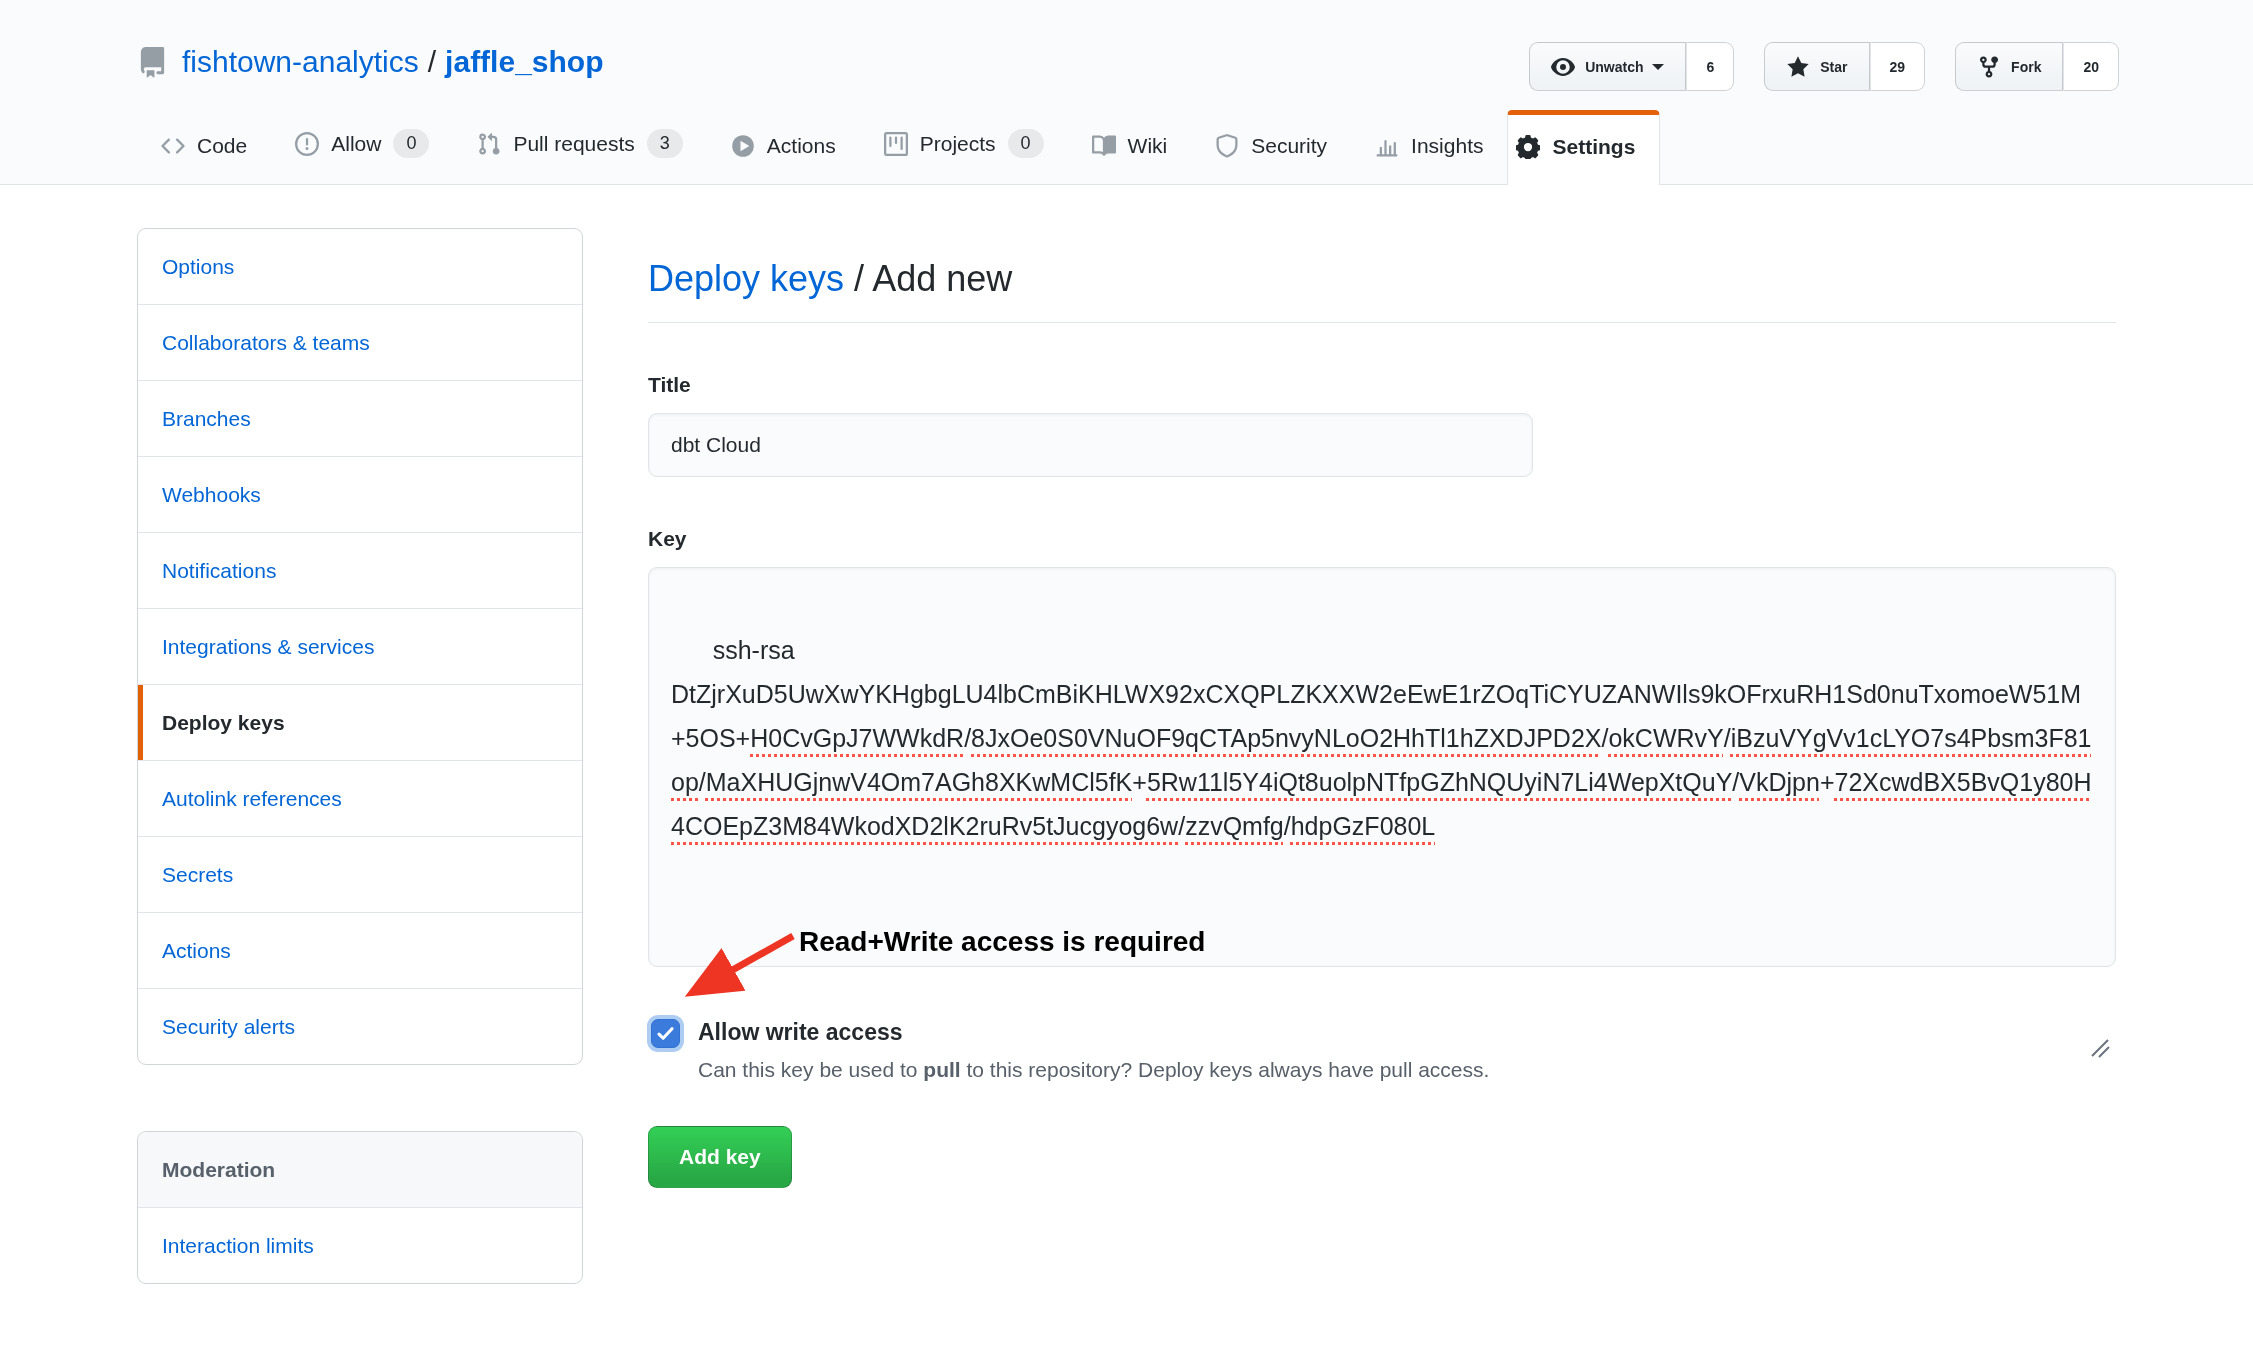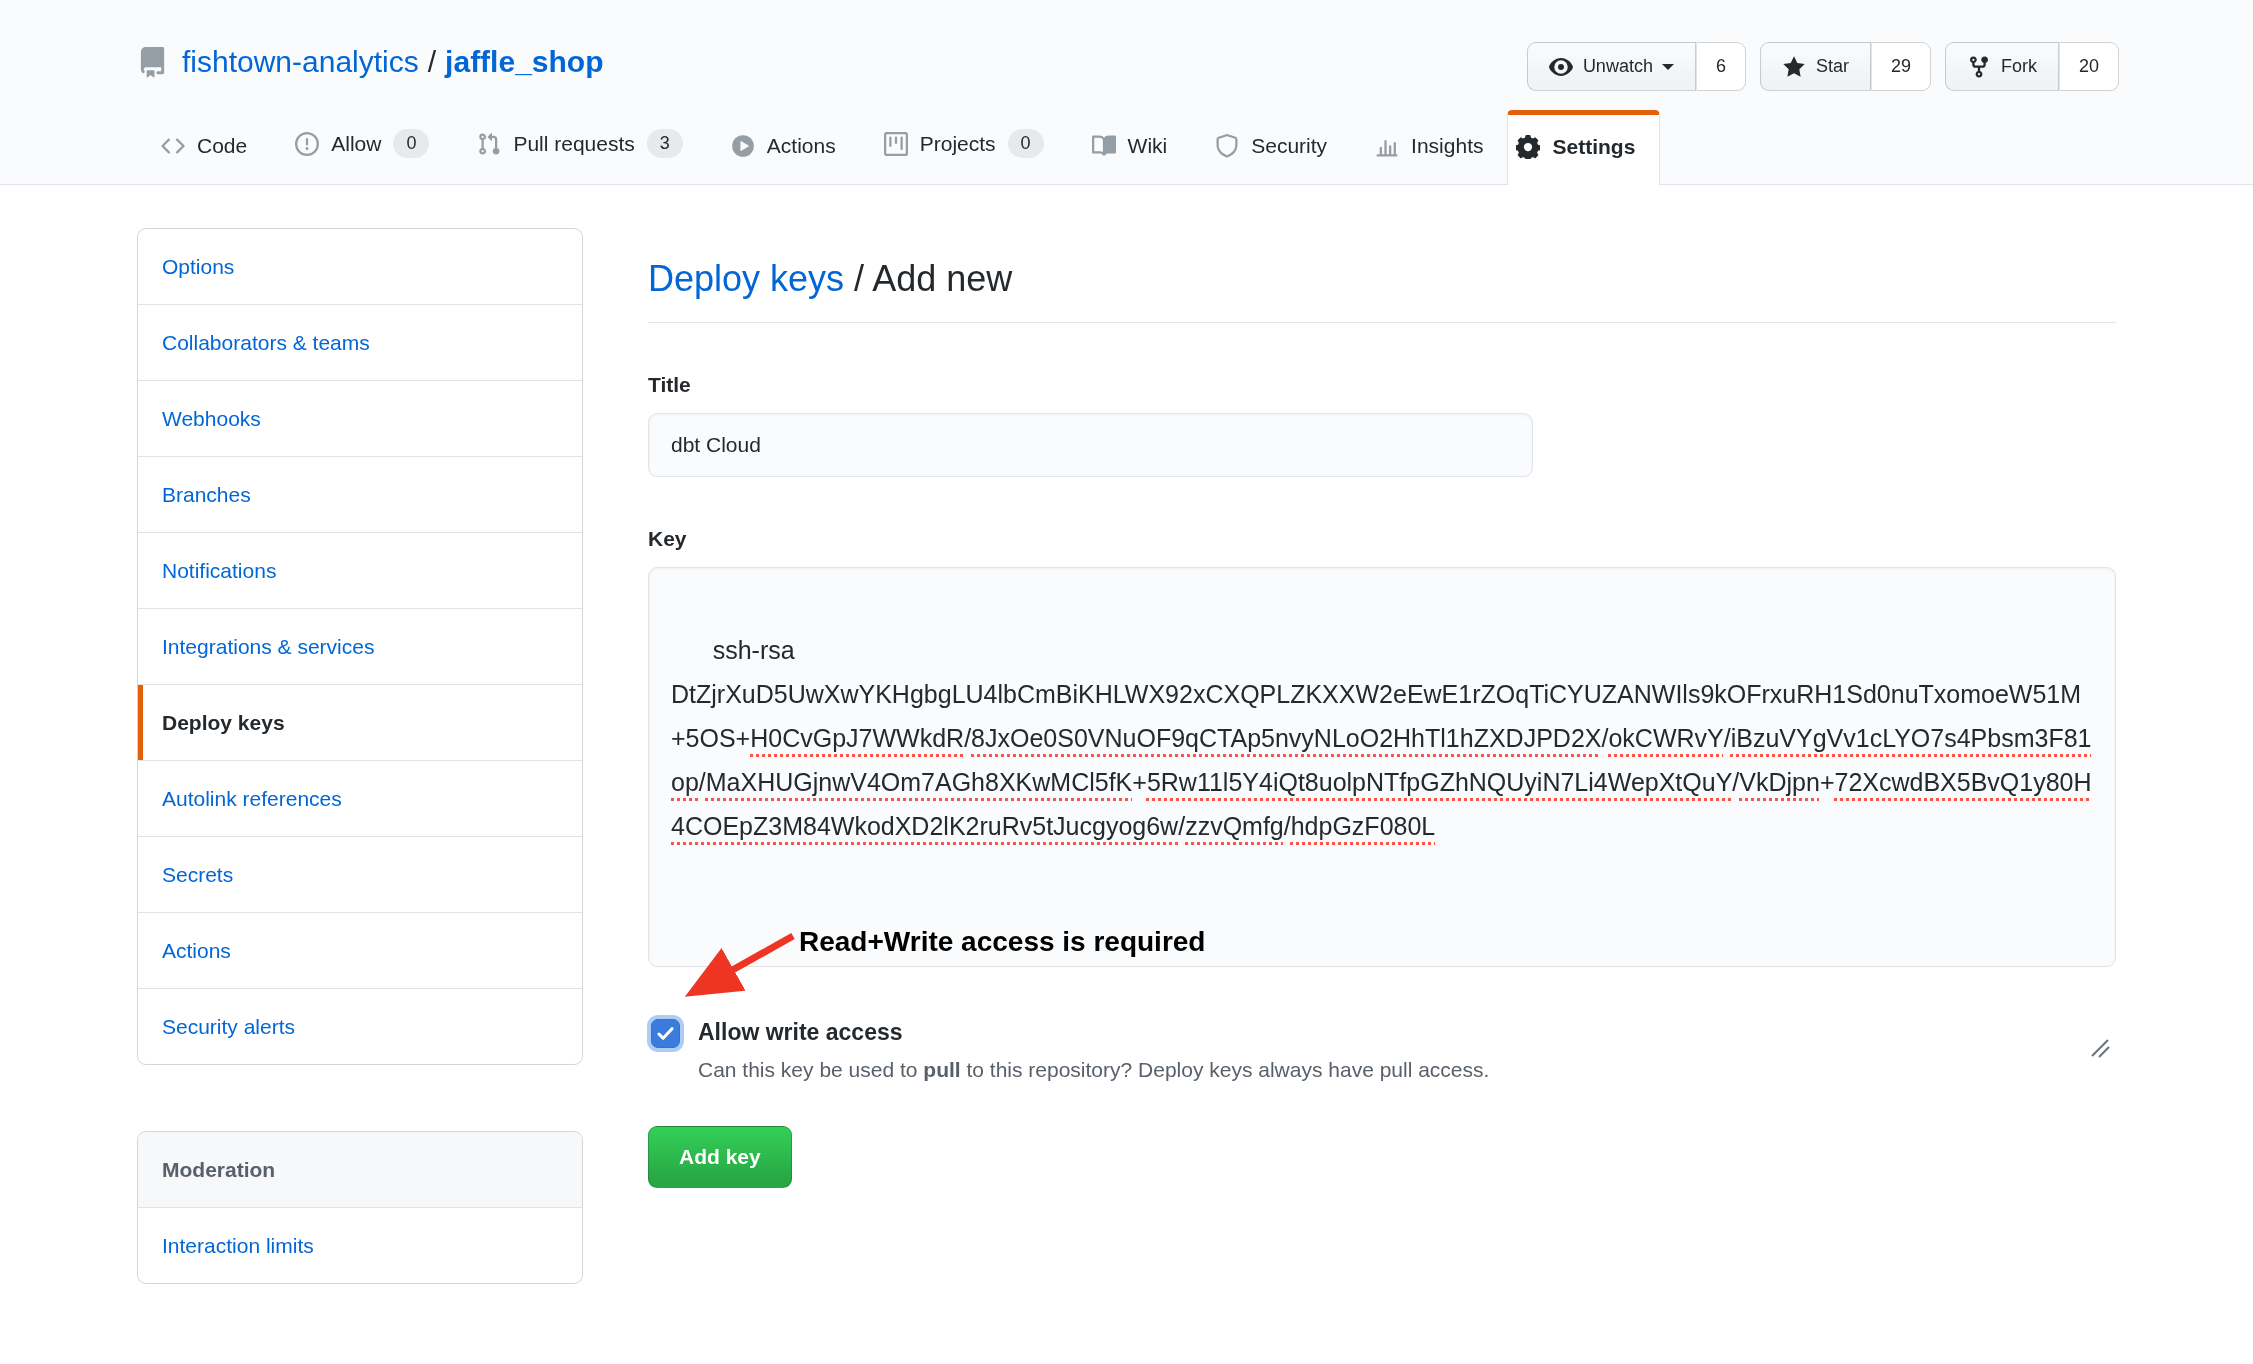--- a/index.html
+++ b/index.html
@@ -15,21 +15,21 @@
   .octicon svg { display:block; }
 
   
   .top-header { position:relative; background:#fafbfc; border-bottom:1px solid #e1e4e8; padding-top:45px; }
   .repo-head { display:flex; align-items:center; margin:0 137px; font-size:30px; }
   .repo-head .octicon { margin-right:14px; }
   .repo-sep { color:#24292e; margin:0 9px; }
   .repo-name { color:#0366d6; font-weight:600; }
 
   .header-actions { position:absolute; top:42px; right:134px; display:flex; }
-  .action-group { display:flex; margin-left:14px; font-size:18px; font-weight:400; color:#24292e; }
+  .action-group { display:flex; margin-left:30px; font-size:14px; font-weight:700; color:#24292e; }
   .btn-part { display:flex; align-items:center; height:49px; padding:0 21px;
     border:1px solid rgba(27,31,35,0.2); background:linear-gradient(-180deg,#fafbfc,#eff3f6 90%);
     border-radius:9px 0 0 9px; cursor:pointer; }
   .btn-part .octicon { margin-right:10px; color:#24292e; }
   .caret { width:0; height:0; border:6px solid transparent; border-top-color:#24292e; margin:7px 0 0 9px; }
   .count-part { display:flex; align-items:center; height:49px; padding:0 19px; background:#fff;
     border:1px solid rgba(27,31,35,0.2); border-left:1px solid #e1e4e8;
     border-radius:0 9px 9px 0; cursor:pointer; }
 
   
@@ -222,22 +222,22 @@
       </div>
     </nav>
 </header>
 
 <div class="page-body">
 
   <aside class="sidebar">
     <nav class="menu" id="sidebar-menu">
         <a class="menu-item">Options</a>
         <a class="menu-item">Collaborators &amp; teams</a>
+        <a class="menu-item">Branches</a>
         <a class="menu-item">Webhooks</a>
-        <a class="menu-item">Branches</a>
         <a class="menu-item">Notifications</a>
         <a class="menu-item">Integrations &amp; services</a>
         <a class="menu-item active">Deploy keys</a>
         <a class="menu-item">Autolink references</a>
         <a class="menu-item">Secrets</a>
         <a class="menu-item">Actions</a>
         <a class="menu-item">Security alerts</a>
       </nav>
     <nav class="menu menu-2">
       <div class="menu-heading">Moderation</div>

